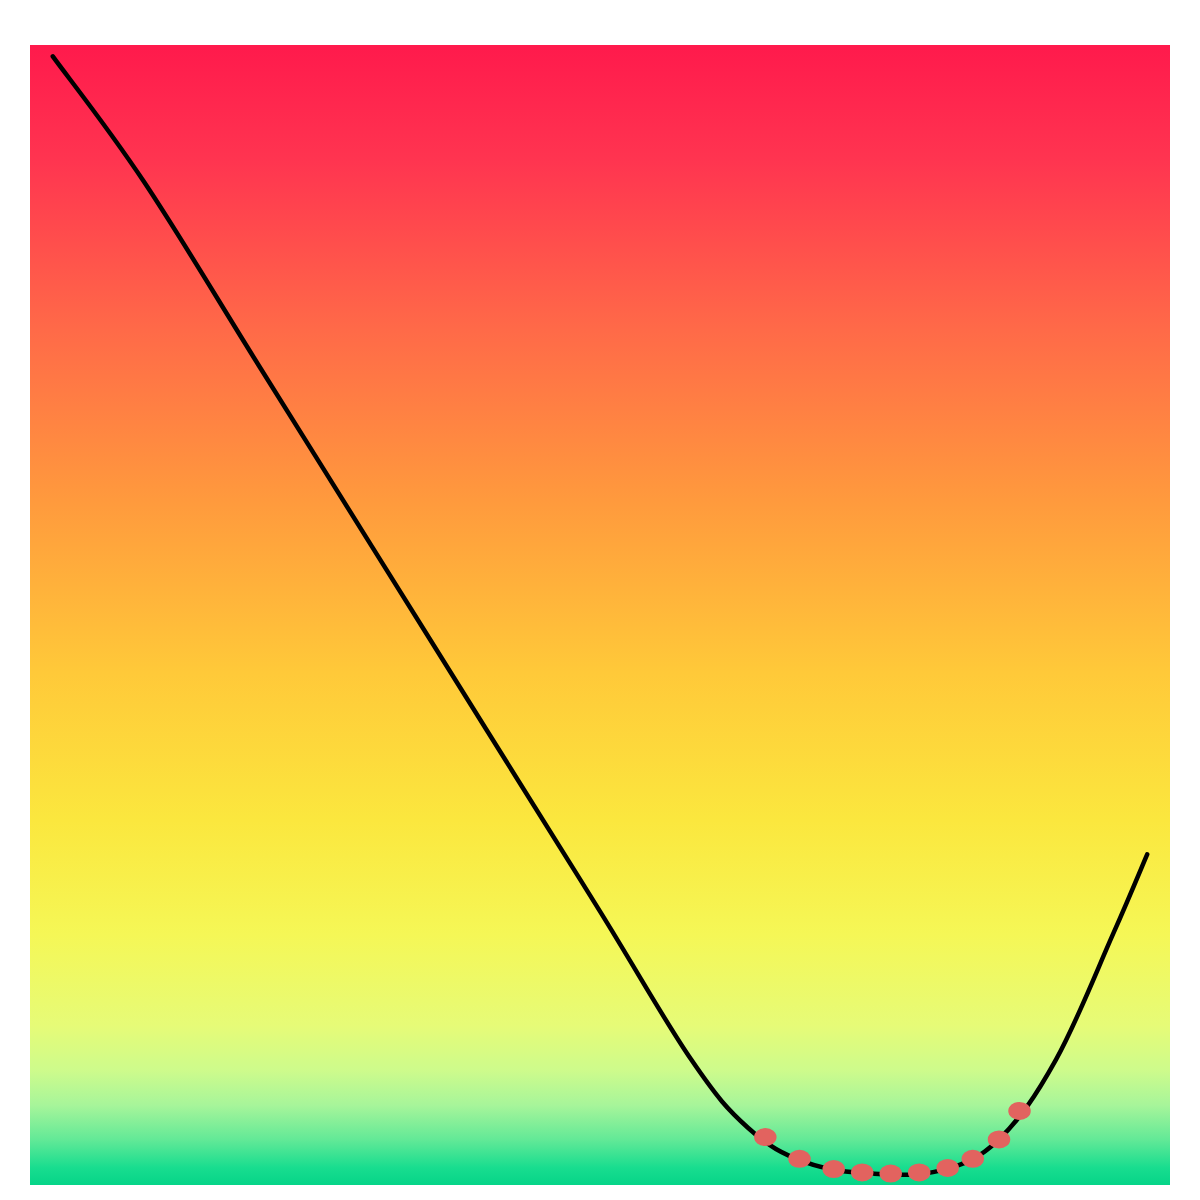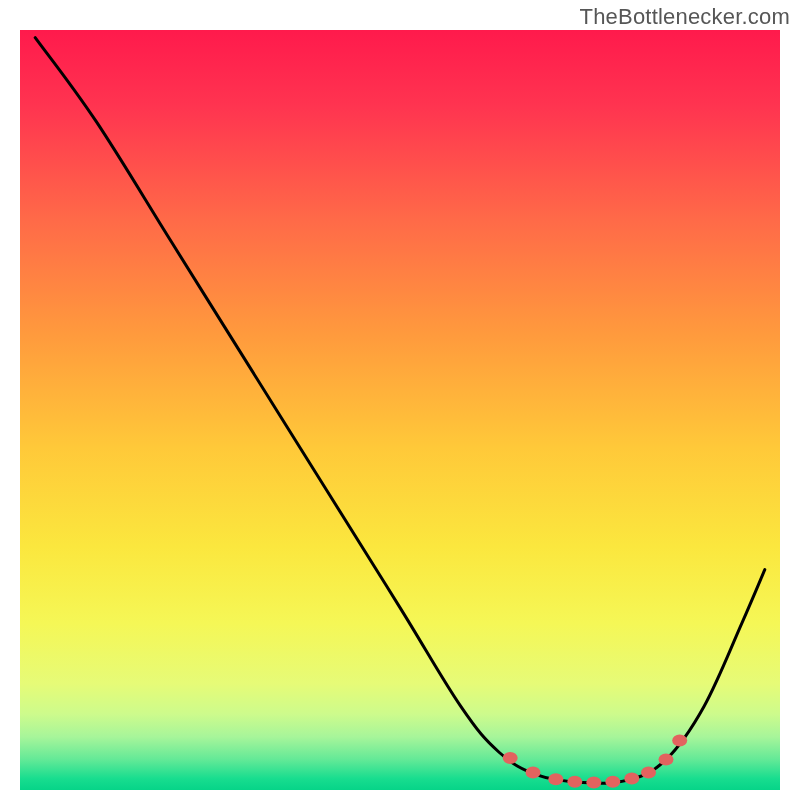--- a/index.html
+++ b/index.html
@@ -29,21 +29,20 @@
     display: block;
     position: absolute;
     left: 0;
     top: 0;
   }
 </style>
 </head>
 <body>
 
 <div class="stage">
-  <div class="attribution">TheBottlenecker.com</div>
   <svg id="chart-svg" width="800" height="800">
       <defs>
         <linearGradient id="bg-grad" x1="0" y1="0" x2="0" y2="1">
           <stop offset="0.00%" stop-color="#ff1a4c"></stop>
           <stop offset="10.00%" stop-color="#ff3450"></stop>
           <stop offset="25.00%" stop-color="#ff6a48"></stop>
           <stop offset="40.00%" stop-color="#ff9a3d"></stop>
           <stop offset="55.00%" stop-color="#ffc939"></stop>
           <stop offset="68.00%" stop-color="#fbe73e"></stop>
           <stop offset="78.00%" stop-color="#f5f756"></stop>

